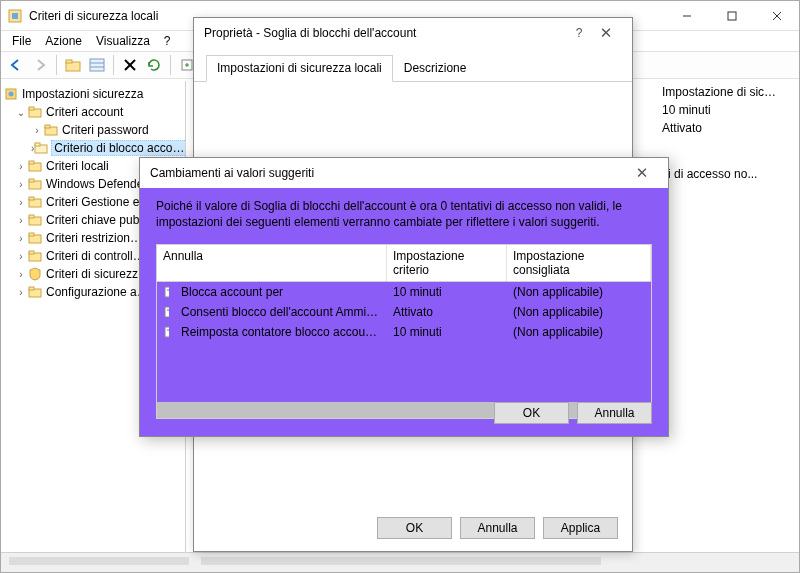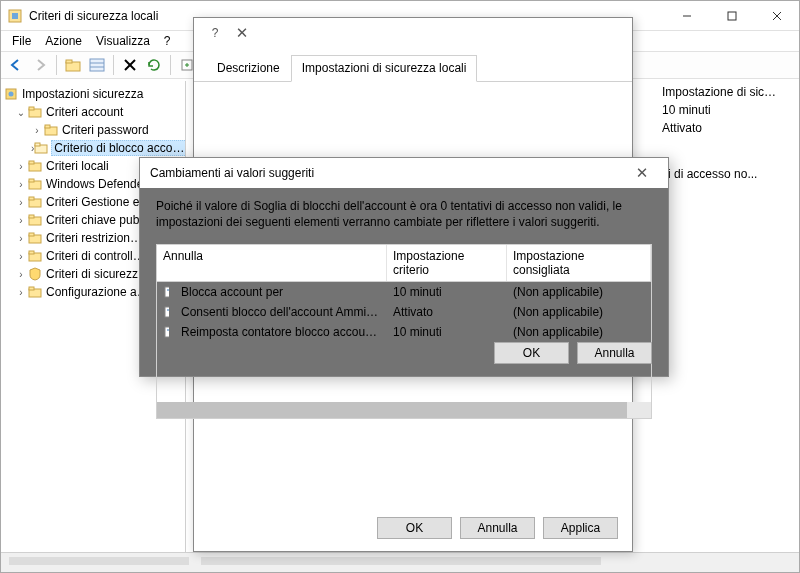--- a/index.html
+++ b/index.html
@@ -46,21 +46,21 @@
   .dlg-help { width:22px; text-align:center; color:#555; }
   .tabs { display:flex; padding:6px 12px 0 12px; border-bottom:1px solid #d0d0d0; gap:0; }
   .tab { padding:5px 10px 6px 10px; border:1px solid transparent; position:relative; top:1px; }
   .tab.active { border:1px solid #d0d0d0; border-bottom:1px solid #fff; background:#fff; }
   .props-body { padding:14px 18px; display:flex; align-items:flex-start; gap:10px; }
   .props-icon { width:32px; height:32px; }
   .dlg-btns { position:absolute; right:14px; bottom:12px; display:flex; gap:8px; }
   .btn { min-width:75px; height:22px; border:1px solid #adadad; background:#e1e1e1; display:flex; align-items:center; justify-content:center; font-size:12px; }
 
   
-  .inner-dialog { position:absolute; left:139px; top:157px; width:530px; height:220px; background:#737373; border:1px solid #888; box-shadow:3px 3px 14px rgba(0,0,0,0.25); }
+  .inner-dialog { position:absolute; left:139px; top:157px; width:530px; height:280px; background:#8b5cf6; border:1px solid #888; box-shadow:3px 3px 14px rgba(0,0,0,0.25); }
   .inner-dialog .dlg-title { background:#fff; }
   .inner-body { padding:10px 16px; font-size:12px; }
   .table { margin-top:14px; border:1px solid #d0d0d0; }
   .thead { display:flex; background:#fff; border-bottom:1px solid #d0d0d0; }
   .th { padding:4px 6px; font-size:12px; border-right:1px solid #e4e4e4; }
   .th1 { width:230px; } .th2 { width:120px; } .th3 { flex:1; }
   .tbody { }
   .tr { display:flex; align-items:center; padding:1px 0; }
   .td { padding:2px 6px; font-size:12px; white-space:nowrap; overflow:hidden; text-overflow:ellipsis; }
   .td-icon { width:18px; display:flex; align-items:center; justify-content:center; }
@@ -290,26 +290,27 @@
         <div>vi di accesso no...</div>
       </div>
     </div>
   </div>
 
   <div class="statusbar"></div>
 </div>
 
 <div class="props-dialog">
   <div class="dlg-title">
+    <span class="dlg-title-text">Proprietà - Soglia di blocchi dell'account</span>
     <span class="dlg-help">?</span>
     <span class="dlg-x">✕</span>
   </div>
   <div class="tabs">
+    <div class="tab active">Impostazioni di sicurezza locali</div>
     <div class="tab">Descrizione</div>
-    <div class="tab active">Impostazioni di sicurezza locali</div>
   </div>
   <div class="dlg-btns">
     <div class="btn">OK</div>
     <div class="btn">Annulla</div>
     <div class="btn">Applica</div>
   </div>
 </div>
 
 <div class="inner-dialog">
   <div class="dlg-title">

